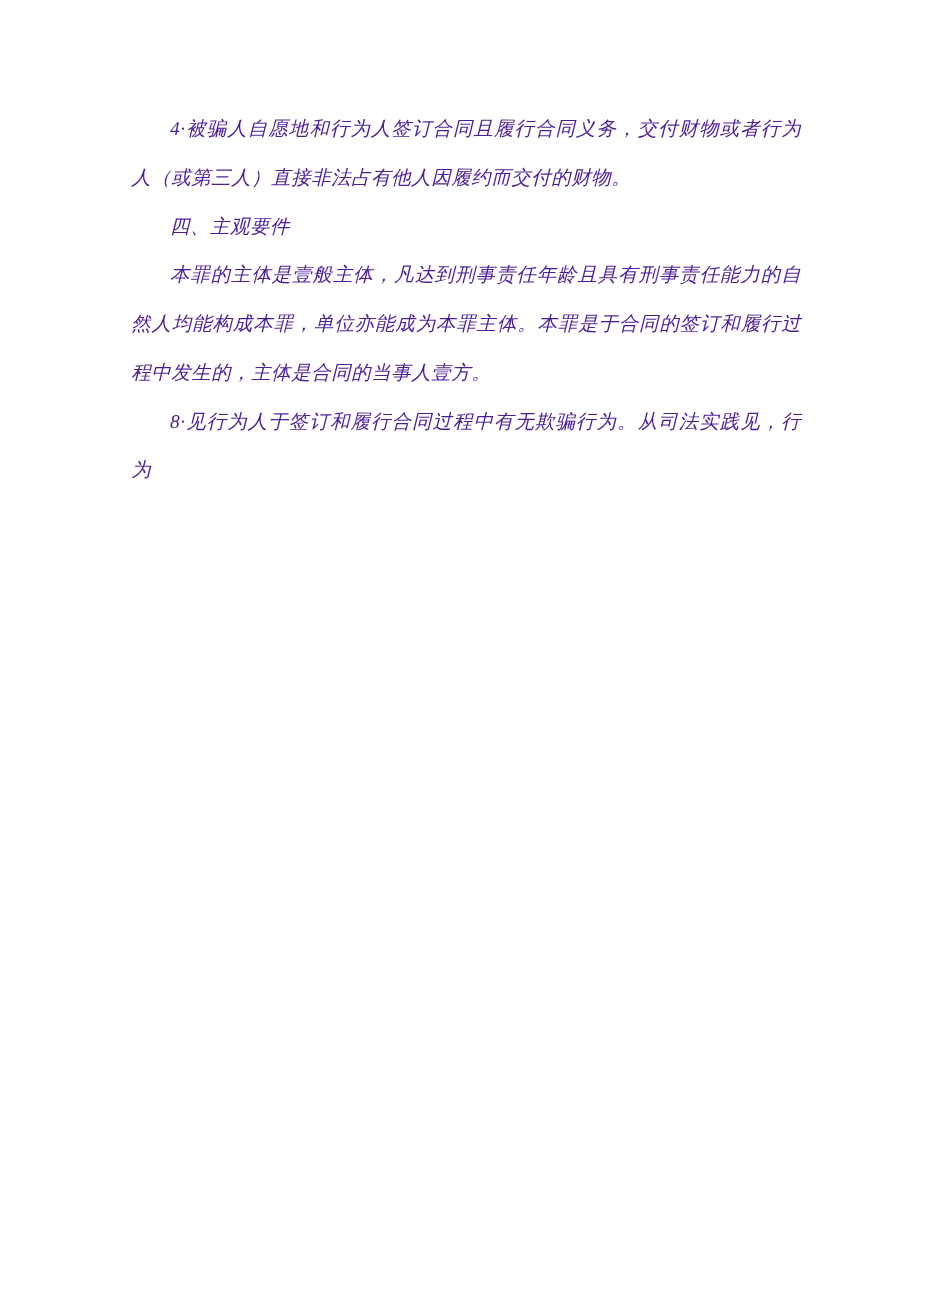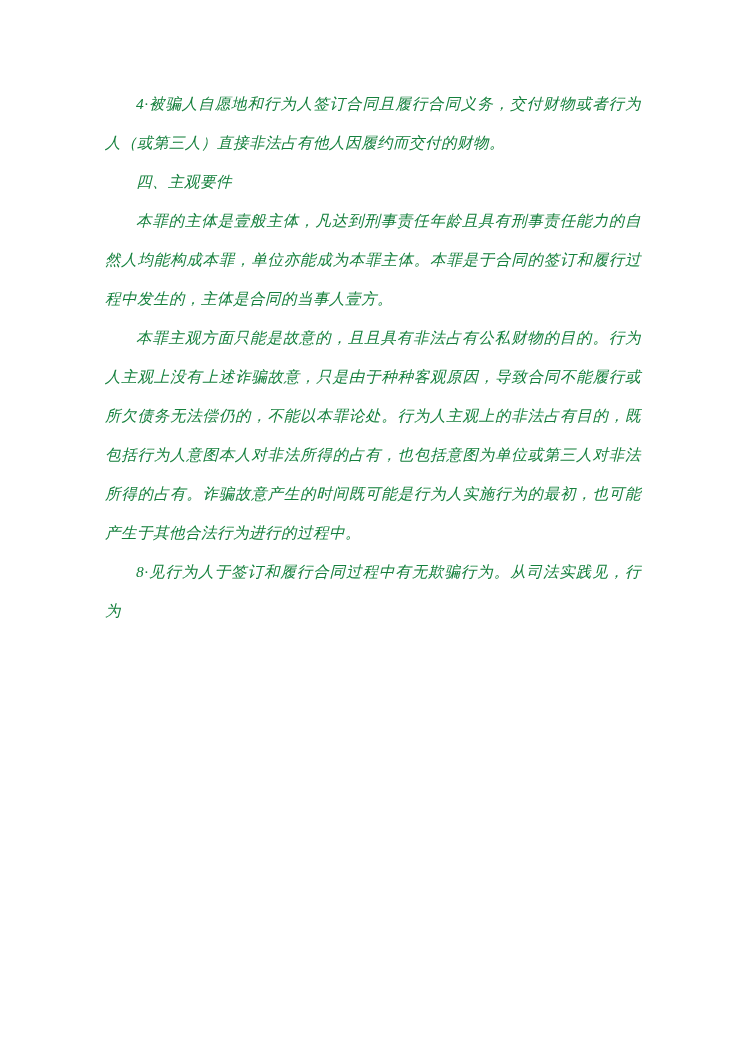--- a/index.html
+++ b/index.html
@@ -13,21 +13,21 @@
     height: 1052px;
     background: #ffffff;
     overflow: hidden;
     font-family: "Liberation Serif", "DejaVu Serif", serif;
   }
   .content {
     position: absolute;
     left: 105px;
     top: 84px;
     width: 536px;
-    color: #15803d;
+    color: #4c1d95;
     font-size: 15.5px;
     line-height: 39px;
     text-align: justify;
     text-justify: inter-character;
     font-style: italic; 
     letter-spacing: 0.5px;
   }
   .content p {
     margin: 0;
     padding: 0;
@@ -35,16 +35,15 @@
   }
 </style>
 </head>
 <body>
 
 <div class="page">
   <div class="content">
     <p>4·被骗人自愿地和行为人签订合同且履行合同义务，交付财物或者行为人（或第三人）直接非法占有他人因履约而交付的财物。</p>
     <p>四、主观要件</p>
     <p>本罪的主体是壹般主体，凡达到刑事责任年龄且具有刑事责任能力的自然人均能构成本罪，单位亦能成为本罪主体。本罪是于合同的签订和履行过程中发生的，主体是合同的当事人壹方。</p>
-    <p>本罪主观方面只能是故意的，且且具有非法占有公私财物的目的。行为人主观上没有上述诈骗故意，只是由于种种客观原因，导致合同不能履行或所欠债务无法偿仍的，不能以本罪论处。行为人主观上的非法占有目的，既包括行为人意图本人对非法所得的占有，也包括意图为单位或第三人对非法所得的占有。诈骗故意产生的时间既可能是行为人实施行为的最初，也可能产生于其他合法行为进行的过程中。</p>
     <p>8·见行为人于签订和履行合同过程中有无欺骗行为。从司法实践见，行为</p>
   </div>
 </div>
 
 </body></html>

